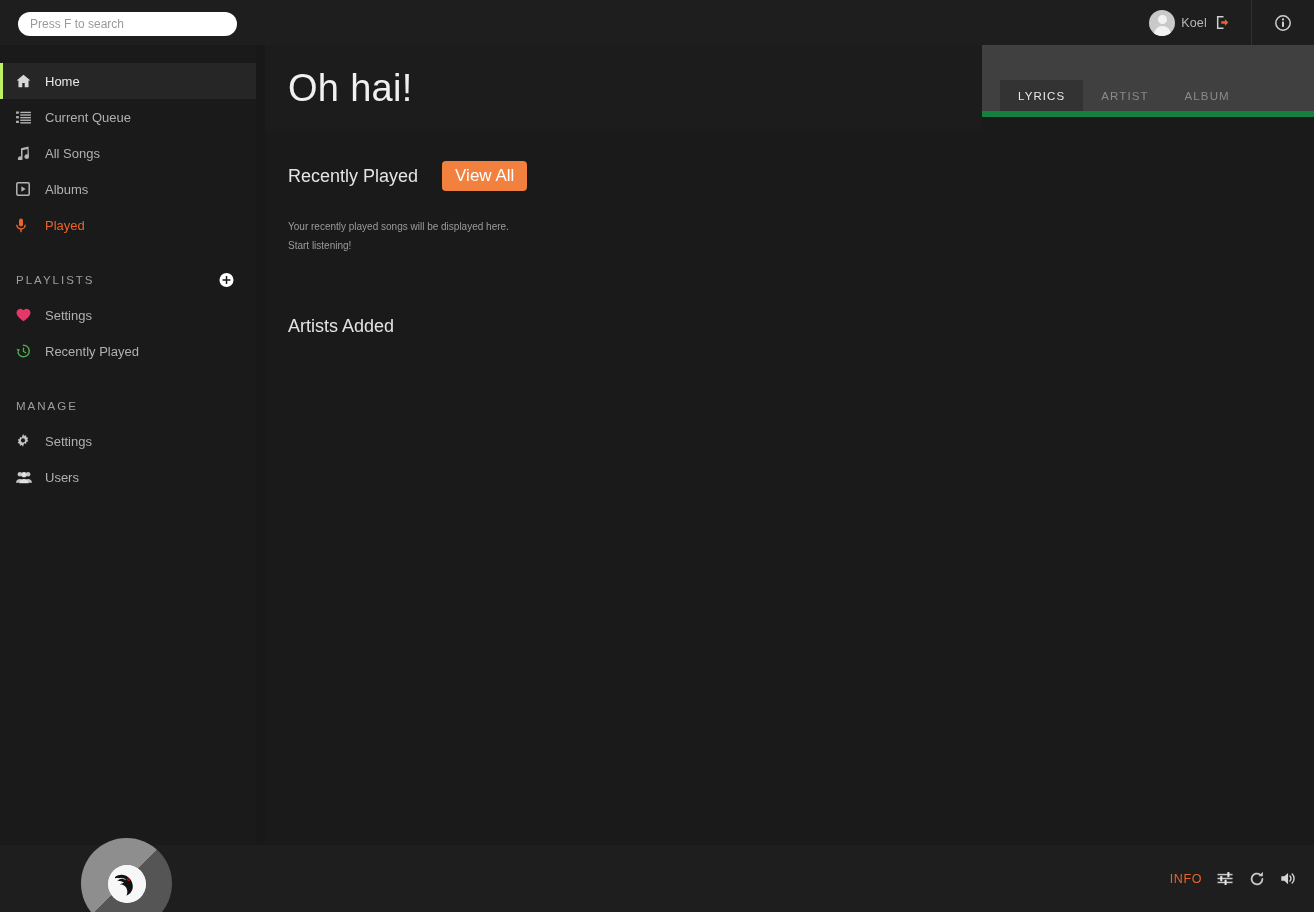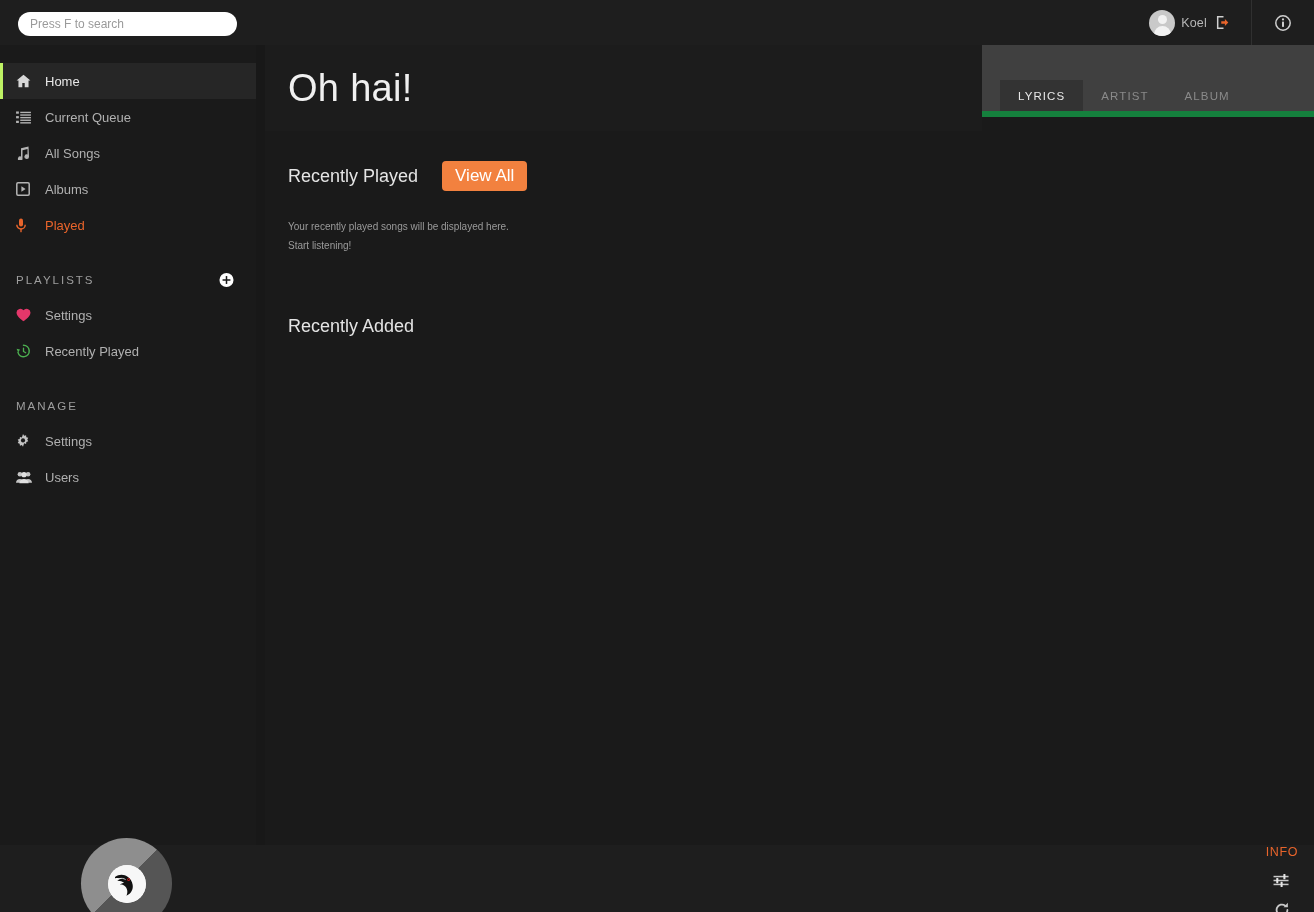--- a/index.html
+++ b/index.html
@@ -253,21 +253,20 @@
     display:flex; align-items:center; justify-content:center;
     overflow:hidden;
     position:relative;
   }
   #player-right {
     position:absolute;
     right:16px; top:0;
     height:67px;
     display:flex; align-items:center;
     gap:14px;
-    flex-direction:column;
   }
   #info-label {
     color:#e8642b;
     font-size:12.5px;
     letter-spacing:.6px;
     cursor:pointer;
   }
   .pl-icon {
     width:18px; height:18px;
     display:flex; align-items:center; justify-content:center;
@@ -445,21 +444,21 @@
         <span class="section-title">Recently Played</span>
         <button class="view-all-btn">View All</button>
       </div>
 
       <div class="empty-text">
         <div>Your recently played songs will be displayed here.</div>
         <div>Start listening!</div>
       </div>
 
       <div class="section-head section-head-2">
-        <span class="section-title">Recently Added</span>
+        <span class="section-title">Artists Added</span>
       </div>
 
     </div>
   </div>
 
   <div id="rightpanel">
     <div id="tabs">
       <button class="tab active">LYRICS</button>
       <button class="tab">ARTIST</button>
       <button class="tab">ALBUM</button>

